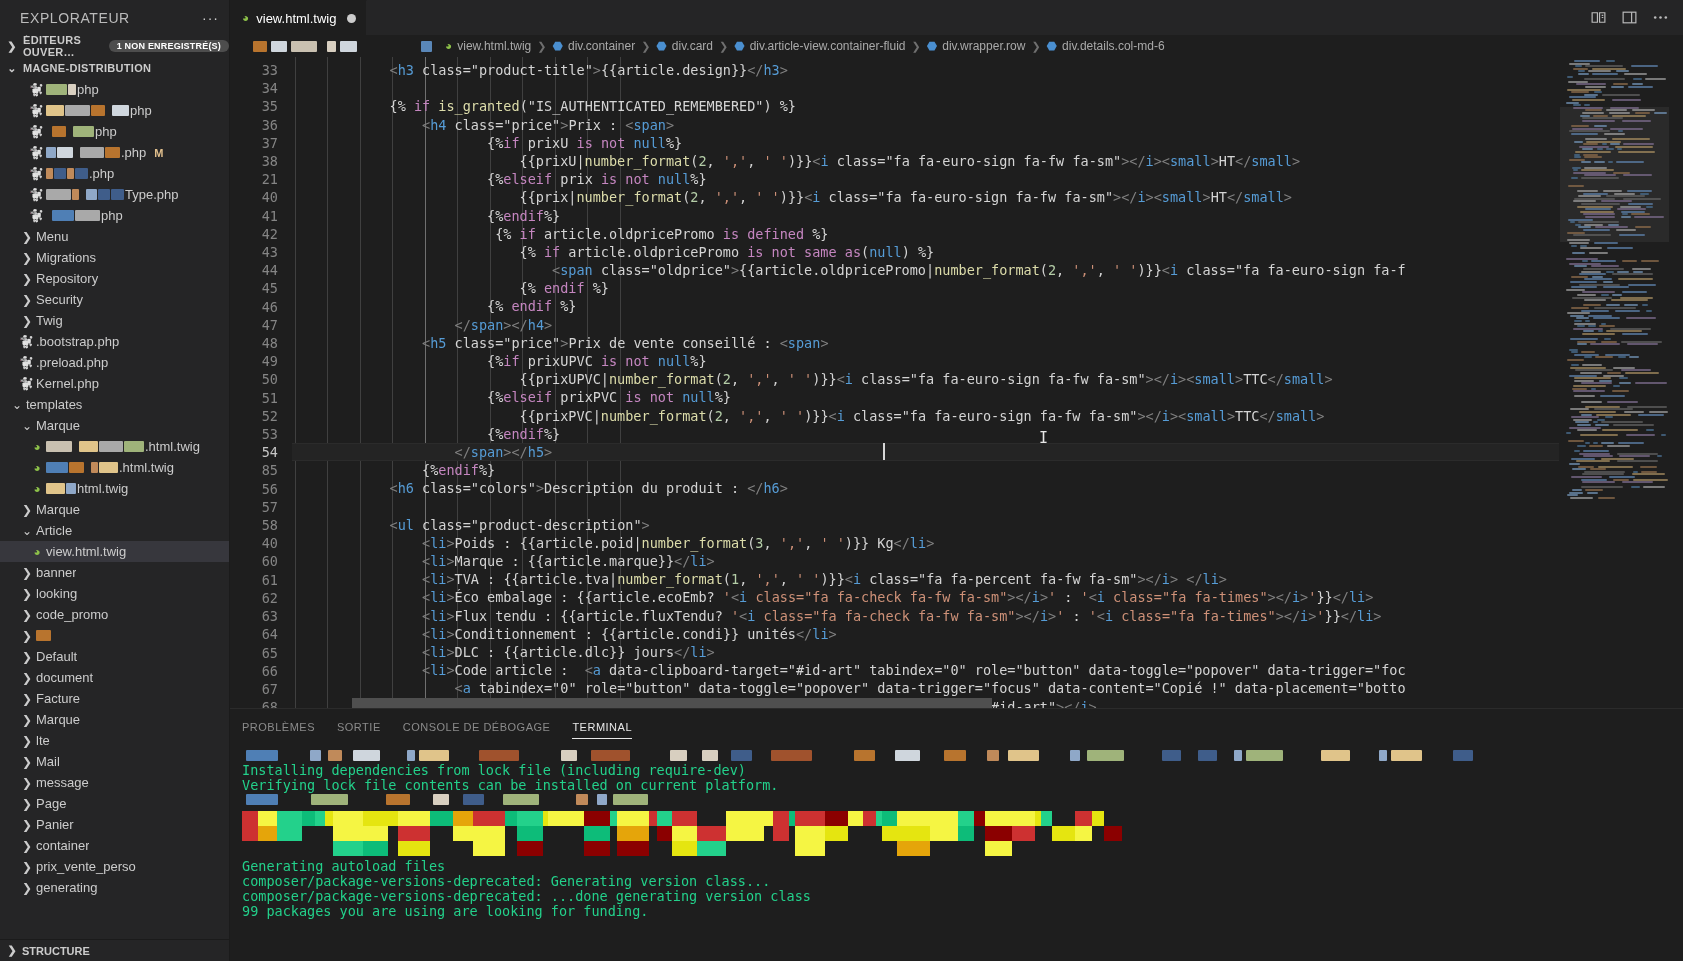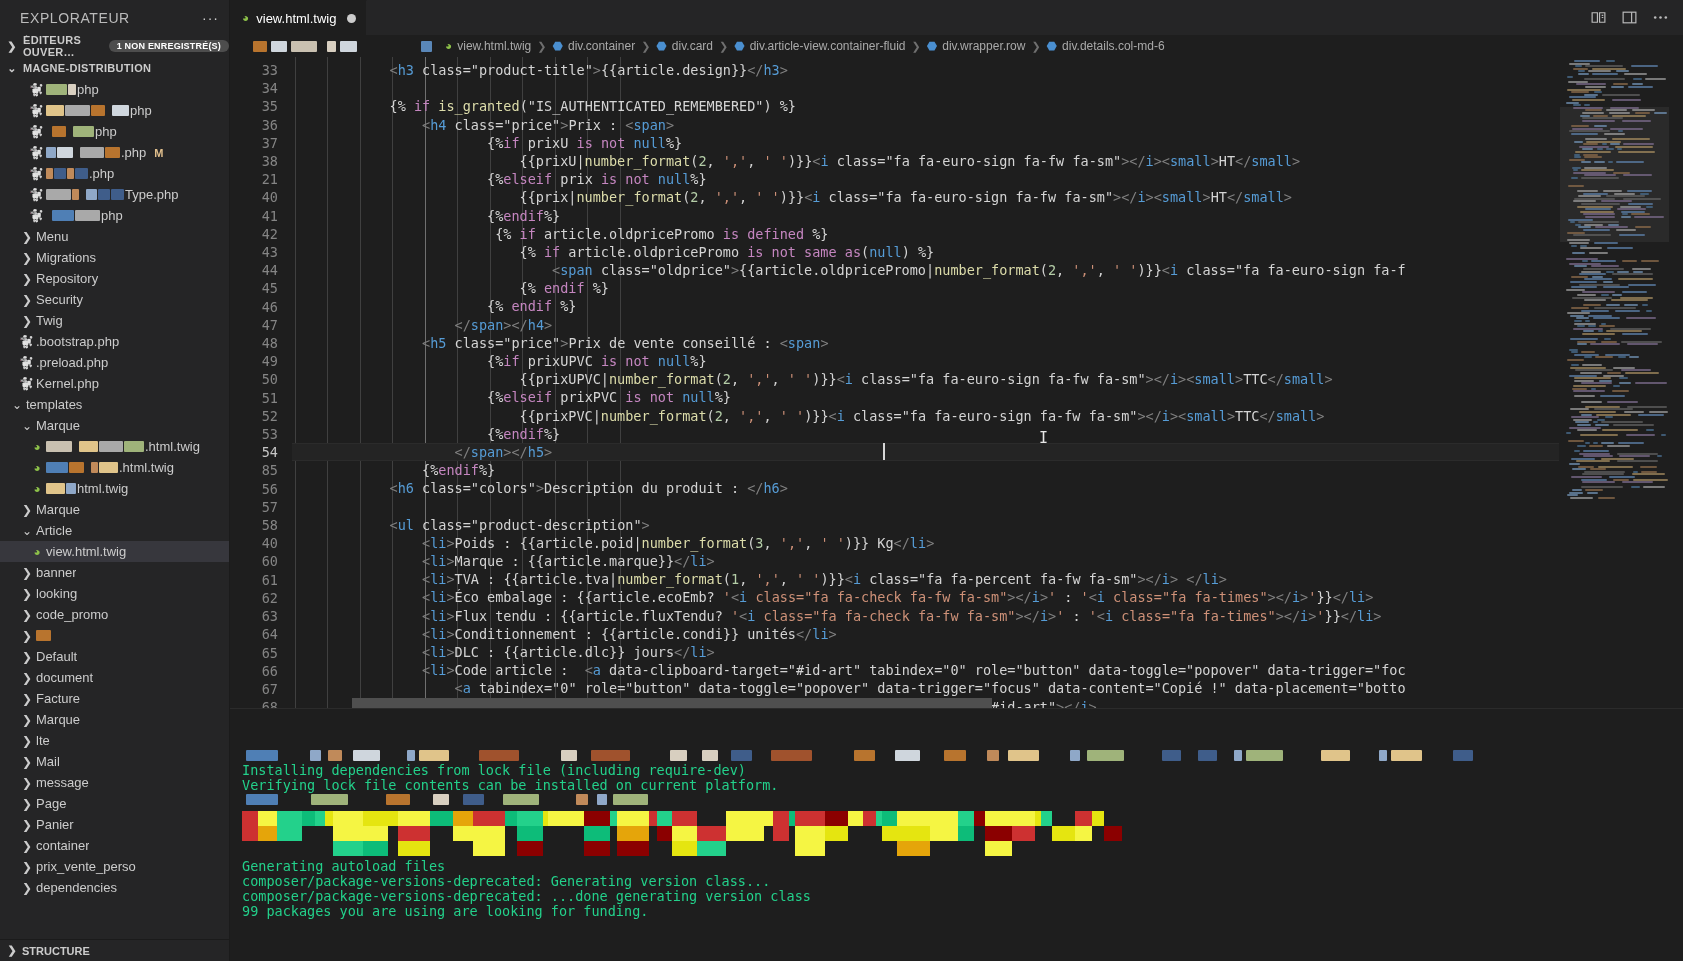--- a/index.html
+++ b/index.html
@@ -336,21 +336,21 @@
           <div class="row" style="padding-left:18px">
             <span class="ic">❯</span>
             <span class="lbl"><span>container</span></span>
           </div>
           <div class="row" style="padding-left:18px">
             <span class="ic">❯</span>
             <span class="lbl"><span>prix_vente_perso</span></span>
           </div>
           <div class="row" style="padding-left:18px">
             <span class="ic">❯</span>
-            <span class="lbl"><span>dependencies</span></span>
+            <span class="lbl"><span>generating</span></span>
           </div>
         </div>
       <div class="sb-footer">
         <span class="chev">❯</span>
         <span>STRUCTURE</span>
       </div>
     </div>
 
     <div class="main">
 
@@ -796,19 +796,33 @@
             <div class="mm-line" style="left:27px;top:434.6px;width:11px;background:#6f8fb0"></div>
             <div class="mm-line" style="left:7px;top:437.2px;width:11px;background:#6f8fb0"></div>
             <div class="mm-line" style="left:10px;top:439.8px;width:23px;background:#9a9a9a"></div>
             <div class="mm-line" style="left:38px;top:439.8px;width:17px;background:#8a6a4a"></div>
           </div>
         <div class="v-scroll"></div>
       </div>
 
       <div class="panel">
         <div class="panel-head">
+          <div class="p-tabs" id="ptabs">
+              <div class="p-tab">
+                <span>PROBLÈMES</span>
+              </div>
+              <div class="p-tab">
+                <span>SORTIE</span>
+              </div>
+              <div class="p-tab">
+                <span>CONSOLE DE DÉBOGAGE</span>
+              </div>
+              <div class="p-tab active">
+                <span>TERMINAL</span>
+              </div>
+            </div>
         </div>
         <div class="terminal" id="terminal"><div class="noise-row"><div class="noise-blk" style="left:4px;width:32px;background:#4f7fb5"></div><div class="noise-blk" style="left:68px;width:11px;background:#8fa8c8"></div><div class="noise-blk" style="left:86px;width:14px;background:#c08a5a"></div><div class="noise-blk" style="left:111px;width:27px;background:#cfd6dd"></div><div class="noise-blk" style="left:165px;width:8px;background:#8fa8c8"></div><div class="noise-blk" style="left:177px;width:30px;background:#e0c48a"></div><div class="noise-blk" style="left:237px;width:40px;background:#a0522d"></div><div class="noise-blk" style="left:319px;width:16px;background:#d8cfc0"></div><div class="noise-blk" style="left:349px;width:39px;background:#a0522d"></div><div class="noise-blk" style="left:428px;width:17px;background:#d8cfc0"></div><div class="noise-blk" style="left:460px;width:16px;background:#d8cfc0"></div><div class="noise-blk" style="left:489px;width:21px;background:#3f5d8a"></div><div class="noise-blk" style="left:529px;width:41px;background:#a0522d"></div><div class="noise-blk" style="left:612px;width:21px;background:#b8742e"></div><div class="noise-blk" style="left:653px;width:25px;background:#cfd6dd"></div><div class="noise-blk" style="left:702px;width:22px;background:#b8742e"></div><div class="noise-blk" style="left:745px;width:12px;background:#c08a5a"></div><div class="noise-blk" style="left:766px;width:31px;background:#e0c48a"></div><div class="noise-blk" style="left:828px;width:10px;background:#8fa8c8"></div><div class="noise-blk" style="left:845px;width:37px;background:#9fb37a"></div><div class="noise-blk" style="left:920px;width:19px;background:#3f5d8a"></div><div class="noise-blk" style="left:956px;width:19px;background:#3f5d8a"></div><div class="noise-blk" style="left:992px;width:8px;background:#8fa8c8"></div><div class="noise-blk" style="left:1004px;width:37px;background:#9fb37a"></div><div class="noise-blk" style="left:1079px;width:29px;background:#e0c48a"></div><div class="noise-blk" style="left:1137px;width:8px;background:#8fa8c8"></div><div class="noise-blk" style="left:1149px;width:31px;background:#e0c48a"></div><div class="noise-blk" style="left:1211px;width:20px;background:#3f5d8a"></div></div><div class="term-line term-green">Installing dependencies from lock file (including require-dev)</div><div class="term-line term-green">Verifying lock file contents can be installed on current platform.</div><div class="noise-row"><div class="noise-blk" style="left:4px;width:32px;background:#4f7fb5"></div><div class="noise-blk" style="left:69px;width:37px;background:#9fb37a"></div><div class="noise-blk" style="left:144px;width:24px;background:#b8742e"></div><div class="noise-blk" style="left:191px;width:16px;background:#d8cfc0"></div><div class="noise-blk" style="left:221px;width:21px;background:#3f5d8a"></div><div class="noise-blk" style="left:261px;width:36px;background:#9fb37a"></div><div class="noise-blk" style="left:334px;width:12px;background:#c08a5a"></div><div class="noise-blk" style="left:355px;width:10px;background:#8fa8c8"></div><div class="noise-blk" style="left:371px;width:35px;background:#9fb37a"></div></div><div class="yellowband"><div class="yb" style="left:0px;top:0px;width:16px;height:14.8px;background:#cd3131"></div><div class="yb" style="left:0px;top:14.8px;width:16px;height:14.8px;background:#cd3131"></div><div class="yb" style="left:16px;top:0px;width:19px;height:14.8px;background:#f5f543"></div><div class="yb" style="left:16px;top:14.8px;width:19px;height:14.8px;background:#e5a50a"></div><div class="yb" style="left:35px;top:0px;width:25px;height:14.8px;background:#23d18b"></div><div class="yb" style="left:35px;top:14.8px;width:25px;height:14.8px;background:#23d18b"></div><div class="yb" style="left:35px;top:29.6px;width:25px;height:14.8px;background:#1e1e1e"></div><div class="yb" style="left:60px;top:0px;width:13px;height:14.8px;background:#0dbc79"></div><div class="yb" style="left:73px;top:0px;width:10px;height:14.8px;background:#23d18b"></div><div class="yb" style="left:83px;top:0px;width:8px;height:14.8px;background:#e5e510"></div><div class="yb" style="left:91px;top:0px;width:30px;height:14.8px;background:#f5f543"></div><div class="yb" style="left:91px;top:14.8px;width:30px;height:14.8px;background:#f5f543"></div><div class="yb" style="left:91px;top:29.6px;width:30px;height:14.8px;background:#23d18b"></div><div class="yb" style="left:121px;top:0px;width:25px;height:14.8px;background:#e5e510"></div><div class="yb" style="left:121px;top:14.8px;width:25px;height:14.8px;background:#f5f543"></div><div class="yb" style="left:121px;top:29.6px;width:25px;height:14.8px;background:#0dbc79"></div><div class="yb" style="left:146px;top:0px;width:10px;height:14.8px;background:#e5e510"></div><div class="yb" style="left:156px;top:0px;width:32px;height:14.8px;background:#f5f543"></div><div class="yb" style="left:156px;top:14.8px;width:32px;height:14.8px;background:#cd3131"></div><div class="yb" style="left:156px;top:29.6px;width:32px;height:14.8px;background:#e5e510"></div><div class="yb" style="left:188px;top:0px;width:14px;height:14.8px;background:#0dbc79"></div><div class="yb" style="left:202px;top:0px;width:9px;height:14.8px;background:#0dbc79"></div><div class="yb" style="left:211px;top:0px;width:20px;height:14.8px;background:#e5a50a"></div><div class="yb" style="left:211px;top:14.8px;width:20px;height:14.8px;background:#f5f543"></div><div class="yb" style="left:231px;top:0px;width:32px;height:14.8px;background:#cd3131"></div><div class="yb" style="left:231px;top:14.8px;width:32px;height:14.8px;background:#f5f543"></div><div class="yb" style="left:231px;top:29.6px;width:32px;height:14.8px;background:#f5f543"></div><div class="yb" style="left:263px;top:0px;width:12px;height:14.8px;background:#0dbc79"></div><div class="yb" style="left:275px;top:0px;width:26px;height:14.8px;background:#23d18b"></div><div class="yb" style="left:275px;top:14.8px;width:26px;height:14.8px;background:#0dbc79"></div><div class="yb" style="left:275px;top:29.6px;width:26px;height:14.8px;background:#8b0000"></div><div class="yb" style="left:301px;top:0px;width:5px;height:14.8px;background:#e5e510"></div><div class="yb" style="left:306px;top:0px;width:12px;height:14.8px;background:#f5f543"></div><div class="yb" style="left:318px;top:0px;width:24px;height:14.8px;background:#f5f543"></div><div class="yb" style="left:318px;top:14.8px;width:24px;height:14.8px;background:#1e1e1e"></div><div class="yb" style="left:342px;top:0px;width:26px;height:14.8px;background:#8b0000"></div><div class="yb" style="left:342px;top:14.8px;width:26px;height:14.8px;background:#0dbc79"></div><div class="yb" style="left:342px;top:29.6px;width:26px;height:14.8px;background:#8b0000"></div><div class="yb" style="left:368px;top:0px;width:7px;height:14.8px;background:#23d18b"></div><div class="yb" style="left:375px;top:0px;width:32px;height:14.8px;background:#f5f543"></div><div class="yb" style="left:375px;top:14.8px;width:32px;height:14.8px;background:#e5a50a"></div><div class="yb" style="left:375px;top:29.6px;width:32px;height:14.8px;background:#8b0000"></div><div class="yb" style="left:407px;top:0px;width:8px;height:14.8px;background:#cd3131"></div><div class="yb" style="left:415px;top:0px;width:15px;height:14.8px;background:#23d18b"></div><div class="yb" style="left:415px;top:14.8px;width:15px;height:14.8px;background:#8b0000"></div><div class="yb" style="left:430px;top:0px;width:25px;height:14.8px;background:#cd3131"></div><div class="yb" style="left:430px;top:14.8px;width:25px;height:14.8px;background:#f5f543"></div><div class="yb" style="left:430px;top:29.6px;width:25px;height:14.8px;background:#e5e510"></div><div class="yb" style="left:455px;top:0px;width:29px;height:14.8px;background:#1e1e1e"></div><div class="yb" style="left:455px;top:14.8px;width:29px;height:14.8px;background:#cd3131"></div><div class="yb" style="left:455px;top:29.6px;width:29px;height:14.8px;background:#23d18b"></div><div class="yb" style="left:484px;top:0px;width:17px;height:14.8px;background:#f5f543"></div><div class="yb" style="left:484px;top:14.8px;width:17px;height:14.8px;background:#f5f543"></div><div class="yb" style="left:501px;top:0px;width:21px;height:14.8px;background:#f5f543"></div><div class="yb" style="left:501px;top:14.8px;width:21px;height:14.8px;background:#f5f543"></div><div class="yb" style="left:522px;top:0px;width:9px;height:14.8px;background:#f5f543"></div><div class="yb" style="left:531px;top:0px;width:16px;height:14.8px;background:#cd3131"></div><div class="yb" style="left:531px;top:14.8px;width:16px;height:14.8px;background:#cd3131"></div><div class="yb" style="left:547px;top:0px;width:6px;height:14.8px;background:#0dbc79"></div><div class="yb" style="left:553px;top:0px;width:30px;height:14.8px;background:#cd3131"></div><div class="yb" style="left:553px;top:14.8px;width:30px;height:14.8px;background:#f5f543"></div><div class="yb" style="left:553px;top:29.6px;width:30px;height:14.8px;background:#f5f543"></div><div class="yb" style="left:583px;top:0px;width:23px;height:14.8px;background:#8b0000"></div><div class="yb" style="left:583px;top:14.8px;width:23px;height:14.8px;background:#e5e510"></div><div class="yb" style="left:606px;top:0px;width:15px;height:14.8px;background:#f5f543"></div><div class="yb" style="left:606px;top:14.8px;width:15px;height:14.8px;background:#1e1e1e"></div><div class="yb" style="left:621px;top:0px;width:13px;height:14.8px;background:#cd3131"></div><div class="yb" style="left:634px;top:0px;width:6px;height:14.8px;background:#23d18b"></div><div class="yb" style="left:640px;top:0px;width:15px;height:14.8px;background:#0dbc79"></div><div class="yb" style="left:640px;top:14.8px;width:15px;height:14.8px;background:#e5e510"></div><div class="yb" style="left:655px;top:0px;width:33px;height:14.8px;background:#f5f543"></div><div class="yb" style="left:655px;top:14.8px;width:33px;height:14.8px;background:#e5e510"></div><div class="yb" style="left:655px;top:29.6px;width:33px;height:14.8px;background:#e5a50a"></div><div class="yb" style="left:688px;top:0px;width:28px;height:14.8px;background:#f5f543"></div><div class="yb" style="left:688px;top:14.8px;width:28px;height:14.8px;background:#f5f543"></div><div class="yb" style="left:688px;top:29.6px;width:28px;height:14.8px;background:#1e1e1e"></div><div class="yb" style="left:716px;top:0px;width:16px;height:14.8px;background:#23d18b"></div><div class="yb" style="left:716px;top:14.8px;width:16px;height:14.8px;background:#0dbc79"></div><div class="yb" style="left:732px;top:0px;width:11px;height:14.8px;background:#8b0000"></div><div class="yb" style="left:743px;top:0px;width:27px;height:14.8px;background:#f5f543"></div><div class="yb" style="left:743px;top:14.8px;width:27px;height:14.8px;background:#8b0000"></div><div class="yb" style="left:743px;top:29.6px;width:27px;height:14.8px;background:#f5f543"></div><div class="yb" style="left:770px;top:0px;width:23px;height:14.8px;background:#f5f543"></div><div class="yb" style="left:770px;top:14.8px;width:23px;height:14.8px;background:#cd3131"></div><div class="yb" style="left:793px;top:0px;width:6px;height:14.8px;background:#e5e510"></div><div class="yb" style="left:799px;top:0px;width:11px;height:14.8px;background:#23d18b"></div><div class="yb" style="left:810px;top:0px;width:23px;height:14.8px;background:#1e1e1e"></div><div class="yb" style="left:810px;top:14.8px;width:23px;height:14.8px;background:#e5e510"></div><div class="yb" style="left:833px;top:0px;width:17px;height:14.8px;background:#cd3131"></div><div class="yb" style="left:833px;top:14.8px;width:17px;height:14.8px;background:#f5f543"></div><div class="yb" style="left:850px;top:0px;width:12px;height:14.8px;background:#e5e510"></div><div class="yb" style="left:862px;top:0px;width:18px;height:14.8px;background:#1e1e1e"></div><div class="yb" style="left:862px;top:14.8px;width:18px;height:14.8px;background:#8b0000"></div></div><div class="term-line term-green">Generating autoload files</div><div class="term-line term-green">composer/package-versions-deprecated: Generating version class...</div><div class="term-line term-green">composer/package-versions-deprecated: ...done generating version class</div><div class="term-line term-green">99 packages you are using are looking for funding.</div></div>
       </div>
 
     </div>
   </div>
 </div>
 
 </body></html>

